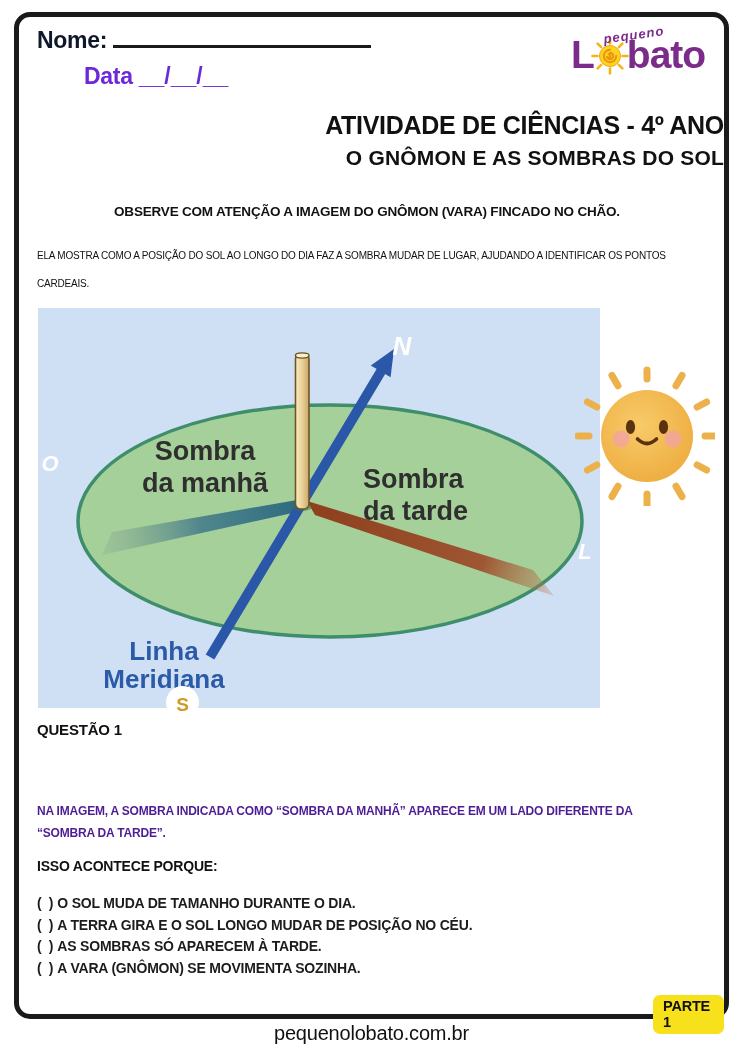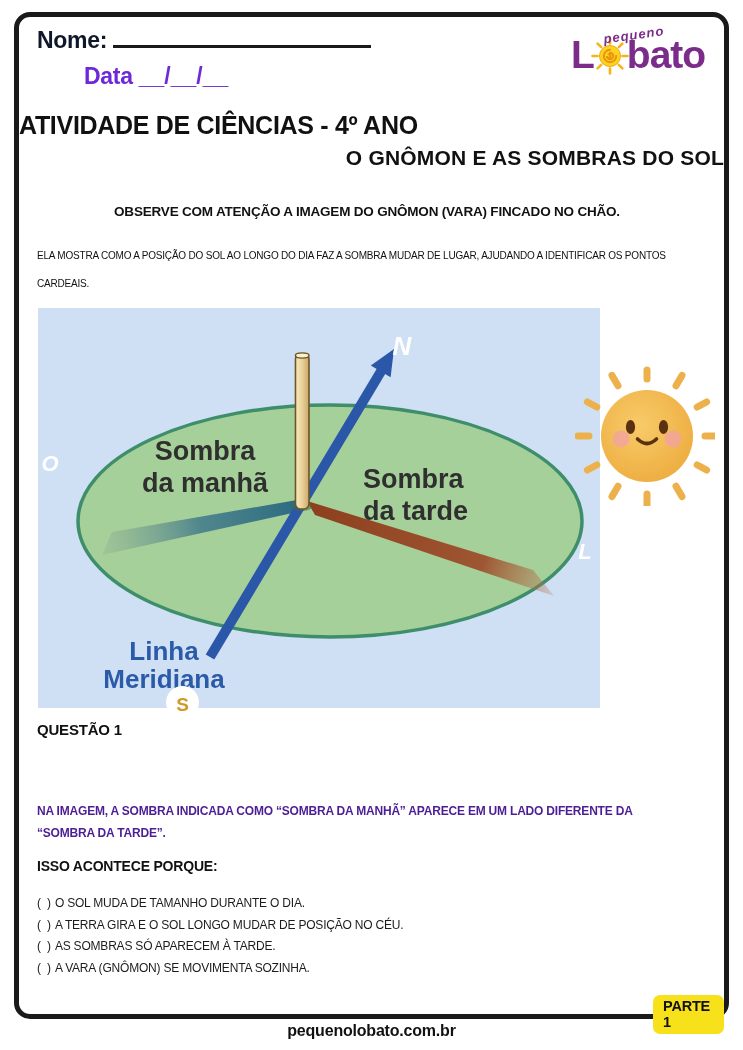--- a/index.html
+++ b/index.html
@@ -17,21 +17,21 @@
   .hdr-date { position:absolute; left:18px; top:46px; font-size:23px; font-weight:bold; color:#6d28d9; letter-spacing:-0.3px;margin-left:47px; }
   .hdr-date .blanks { letter-spacing:0; }
 
   
   .logo { position:absolute; left:552px; top:6px; width:155px; }
   .logo-tagline { color:#7b2c8a; font-weight:bold; font-style:italic; font-size:13px; transform:rotate(-8deg); margin-left:32px; letter-spacing:1px; }
   .logo-word { display:flex; align-items:center; color:#7b2c8a; font-weight:bold; font-size:39px; line-height:40px; margin-top:-3px; letter-spacing:-1px; }
   .logo-sun-svg { margin:2px -2px 0 -3px; }
 
   
-  .title { position:absolute; left:0; top:94px; width:100%; text-align:left; font-size:25px; font-weight:bold; color:#111; letter-spacing:-0.3px; }
+  .title { position:absolute; left:0; top:94px; width:100%; text-align:right; font-size:25px; font-weight:bold; color:#111; letter-spacing:-0.3px; }
   .subtitle { position:absolute; left:0; top:129px; width:100%; text-align:right; font-size:21px; font-weight:bold; color:#111; letter-spacing:0.2px; }
 
   
   .intro1 { position:absolute; left:18px; top:187px; width:660px; font-size:13.5px; font-weight:bold; color:#111; letter-spacing:-0.2px;text-align:center; }
   .intro2 { position:absolute; left:18px; top:225px; width:640px; font-size:10px; font-weight:normal; color:#111; letter-spacing:-0.2px; line-height:28px; }
 
   
   .figure { position:absolute; left:19px; top:291px; width:562px; height:400px; }
   .figure svg { display:block; }
   .south-badge {
@@ -39,32 +39,32 @@
     background:#ffffff; display:flex; justify-content:center; align-items:flex-start;
     padding-top:8px; font-size:19px; font-weight:bold; color:#cf9b28; z-index:3;
   }
   .sun-illustration { position:absolute; left:556px; top:349px; z-index:4; }
 
   
   .q-heading { position:absolute; left:18px; top:704px; font-size:15px; font-weight:bold; color:#111; letter-spacing:-0.2px; }
   .q-statement { position:absolute; left:18px; top:783px; width:600px; font-size:12px; font-weight:bold; color:#4c1d95; letter-spacing:-0.2px; line-height:22px; }
   .q-prompt { position:absolute; left:18px; top:841px; font-size:14px; font-weight:bold; color:#111; letter-spacing:-0.2px; }
   .options { position:absolute; left:18px; top:876px; width:660px; }
-  .option { font-size:12px; font-weight:normal; color:#1c1c1c; letter-spacing:-0.2px; line-height:21.5px; }
+  .option { font-size:14px; font-weight:bold; color:#1c1c1c; letter-spacing:-0.2px; line-height:21.5px; }
   .option .cb { white-space:pre; margin-right:4px; }
 
   
   .part-badge {
     position:absolute; left:634px; top:978px; background:#f6e11b; color:#111;
     font-size:14.5px; font-weight:bold; padding:3px 10px 4px 10px; border-radius:7px; z-index:5;
     letter-spacing:-0.2px;
   }
 
   
-  .footer { position:absolute; left:0; top:1022px; width:100%; text-align:center; font-size:16px; font-weight:bold; color:#111; letter-spacing:-0.2px; }
+  .footer { position:absolute; left:0; top:1022px; width:100%; text-align:center; font-size:20px; font-weight:normal; color:#111; letter-spacing:-0.2px; }
 </style>
 </head>
 <body>
 
 <div class="page">
   <div class="frame">
 
     <div class="hdr-name">
       <span>Nome:</span><span class="blank-line"></span>
     </div>

